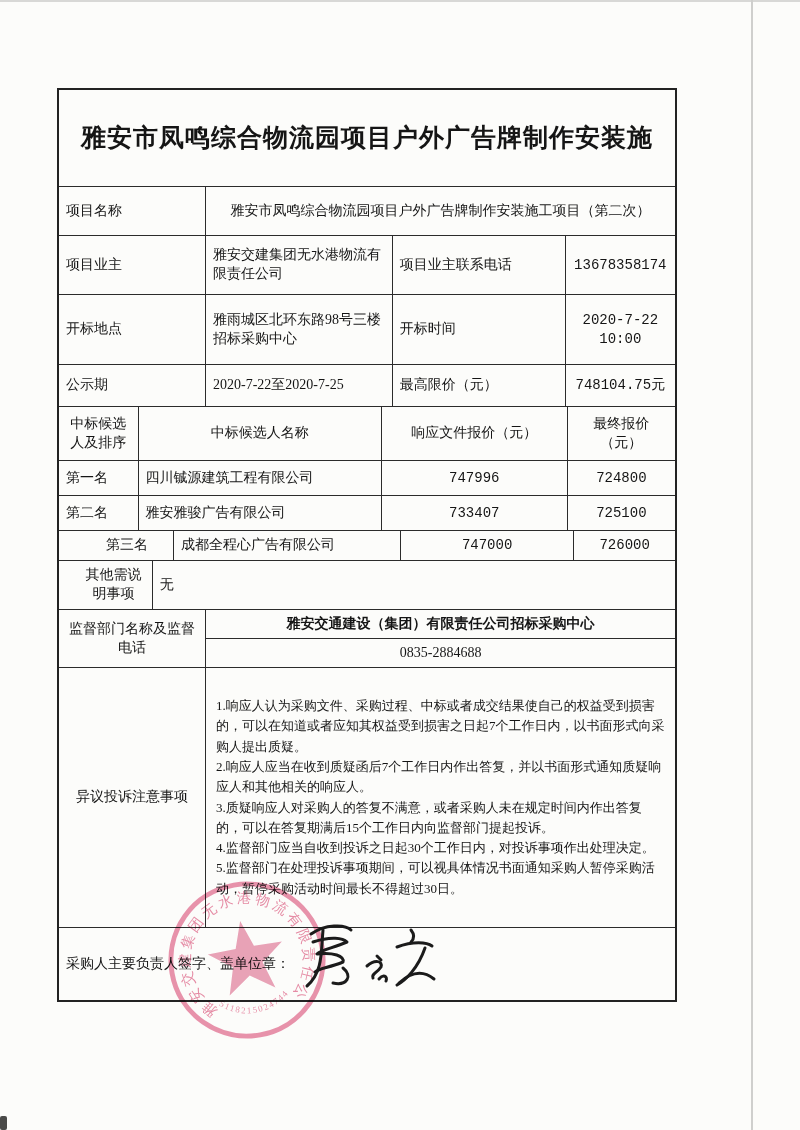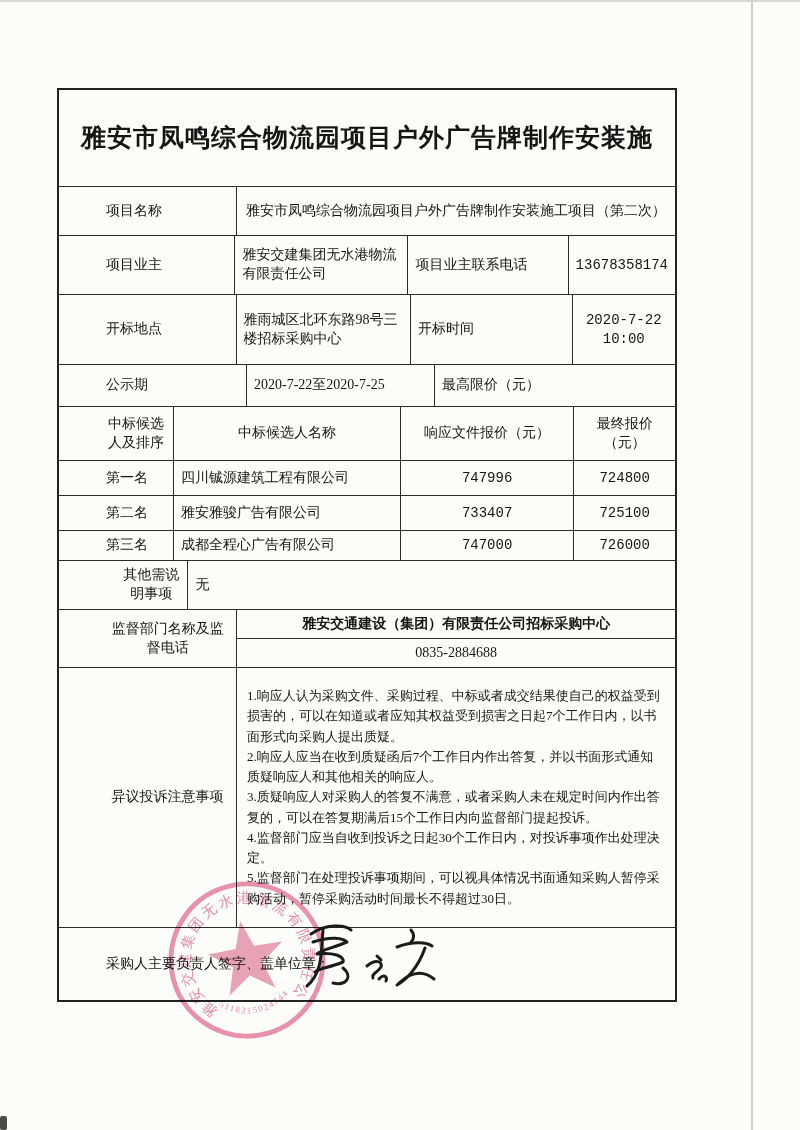--- a/index.html
+++ b/index.html
@@ -19,41 +19,41 @@
     position: absolute; left: 57px; top: 88px; width: 620px;
     border: 2px solid #222; background: transparent;
   }
   .trow { display: flex; border-top: 1px solid #2b2b2b; }
   .trow:first-child { border-top: none; }
   .cell {
     border-left: 1px solid #2b2b2b;
     display: flex; align-items: center;
     padding: 3px 7px; font-size: 14px; line-height: 1.35;
   }
-  .cell:first-child { border-left: none; margin-left: 40px; }
+  .cell:first-child { border-left: none; }
   .c-center { justify-content: center; text-align: center; font-family: Liberation Mono, monospace; }
   .c-left   { justify-content: flex-start; text-align: left; }
 
   .title-row { height: 96px; flex-direction: column; justify-content: center;
     align-items: center; }
   .title-line { font-size: 25px; font-weight: bold; letter-spacing: 1px;
     line-height: 1.52; text-align: center; }
 
   
   .wA1 { width: 147px; } .wA2 { width: 188px; } .wA3 { width: 174px; } .wA4 { width: 111px; }
   .wA2long { width: 473px; }
   
   .wB1 { width: 79px; } .wB2 { width: 245px; } .wB3 { width: 187px; } .wB4 { width: 109px; }
   .wB2long { width: 541px; }
   
   .wC1 { width: 147px; } .wC2 { width: 473px; }
 
   .h49 { height: 49px; } .h59 { height: 59px; } .h70 { height: 70px; }
   .h42 { height: 42px; } .h54 { height: 54px; } .h35 { height: 35px; }
-  .h30 { height: 30px; } .h48 { height: 49px; padding-left: 16px; } .h58 { height: 58px; }
+  .h30 { height: 30px; padding-left: 40px; } .h48 { height: 49px; padding-left: 16px; } .h58 { height: 58px; }
   .h260 { height: 260px; } .h73 { height: 73px; }
 
   .sup-right { flex-direction: column; align-items: stretch; padding: 0; }
   .sup-sub { flex: 1; display: flex; align-items: center; justify-content: center;
     font-size: 14px; }
   .sup-sub + .sup-sub { border-top: 1px solid #2b2b2b; }
   .sup-name { font-weight: bold; }
 
   .objection-text {
     flex-direction: column; align-items: stretch; justify-content: center;
@@ -92,20 +92,21 @@
     <div class="cell c-left wA1">开标地点</div>
     <div class="cell c-left wA2">雅雨城区北环东路98号三楼招标采购中心</div>
     <div class="cell c-left wA3">开标时间</div>
     <div class="cell c-center wA4">2020-7-22 10:00</div>
   </div>
 
   <div class="trow h42">
     <div class="cell c-left wA1">公示期</div>
     <div class="cell c-left wA2">2020-7-22至2020-7-25</div>
     <div class="cell c-left wA3">最高限价（元）</div>
+    <div class="cell c-center wA4">748104.75元</div>
   </div>
 
   <div class="trow h54">
     <div class="cell c-center wB1">中标候选人及排序</div>
     <div class="cell c-center wB2">中标候选人名称</div>
     <div class="cell c-center wB3">响应文件报价（元）</div>
     <div class="cell c-center wB4">最终报价（元）</div>
   </div>
 
   <div class="trow h35">

